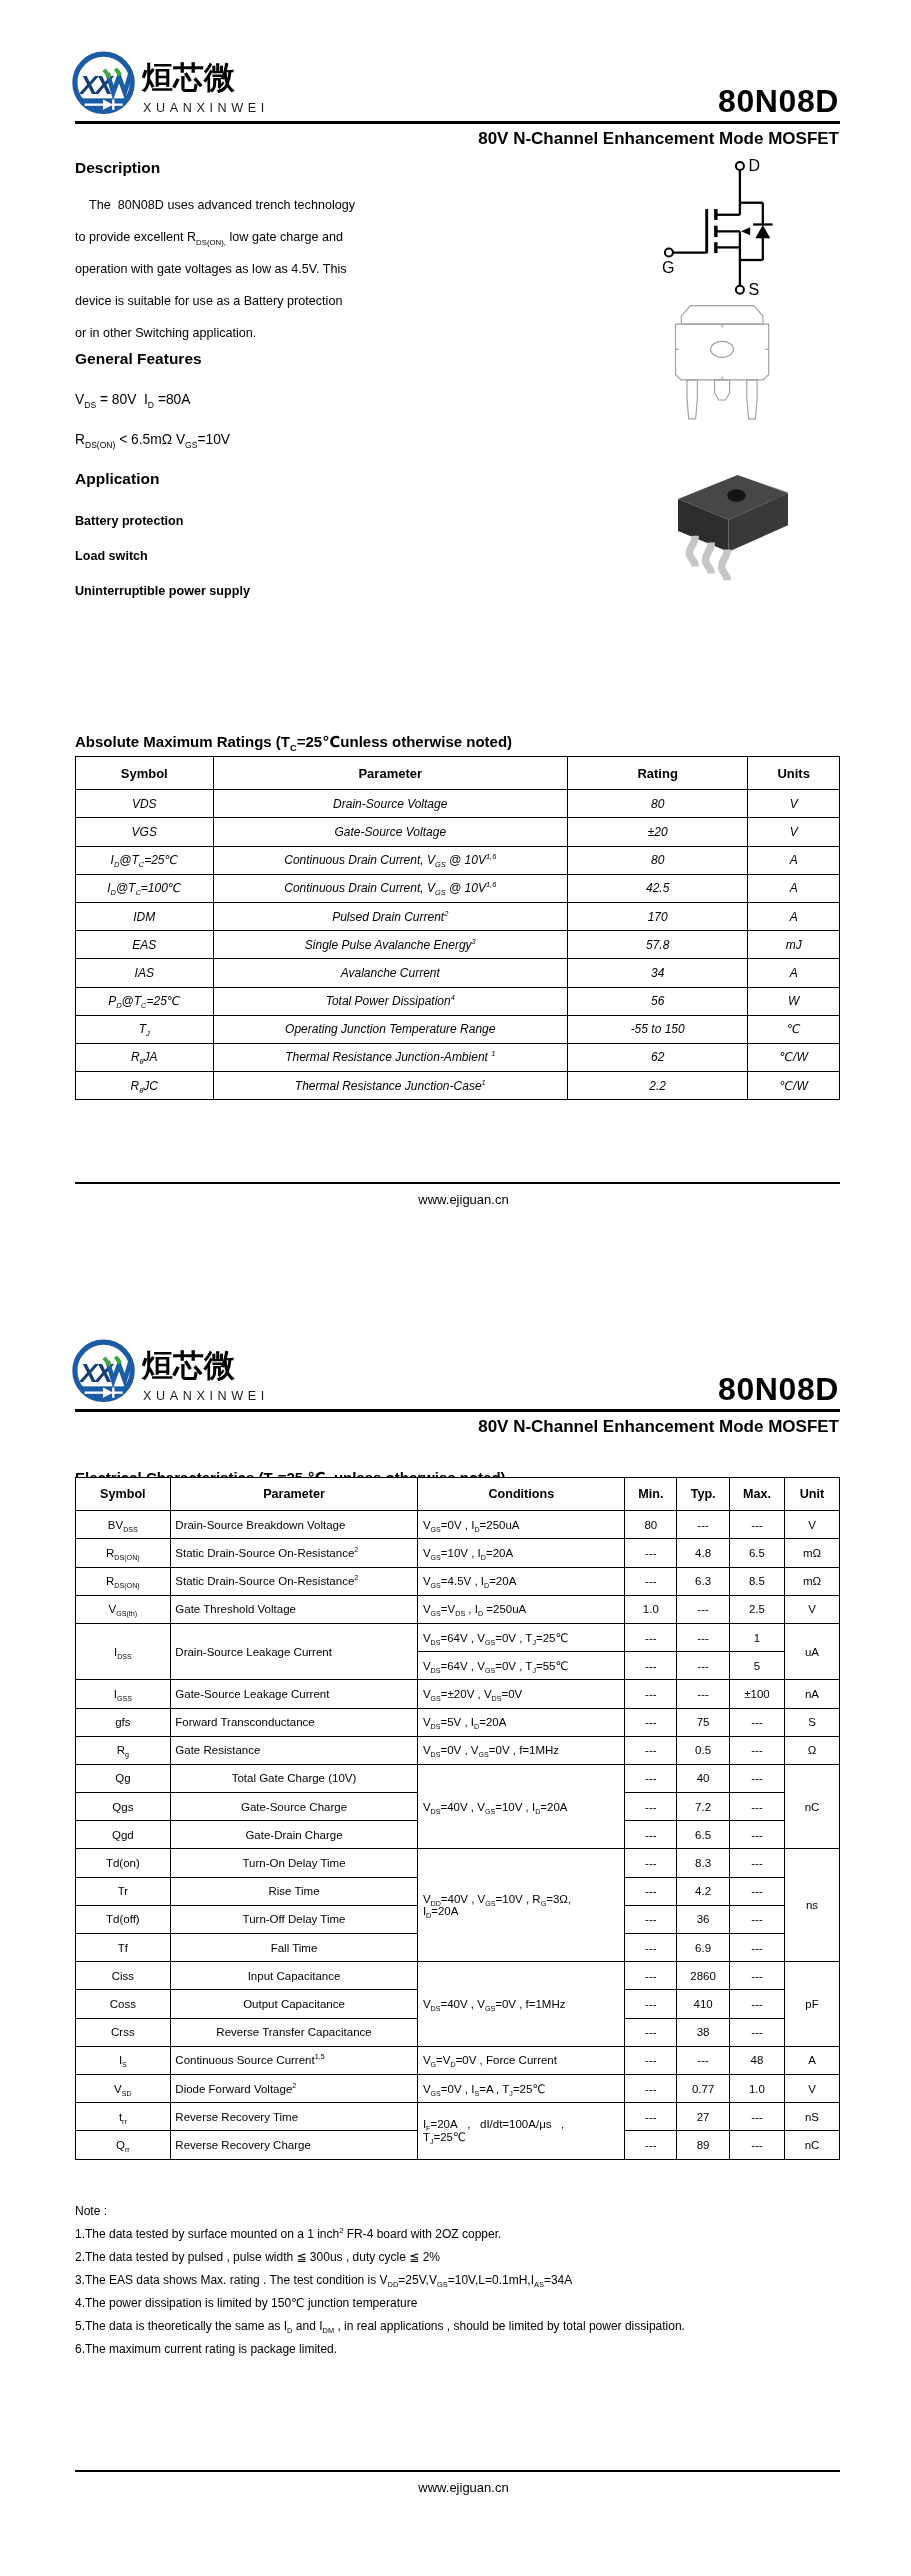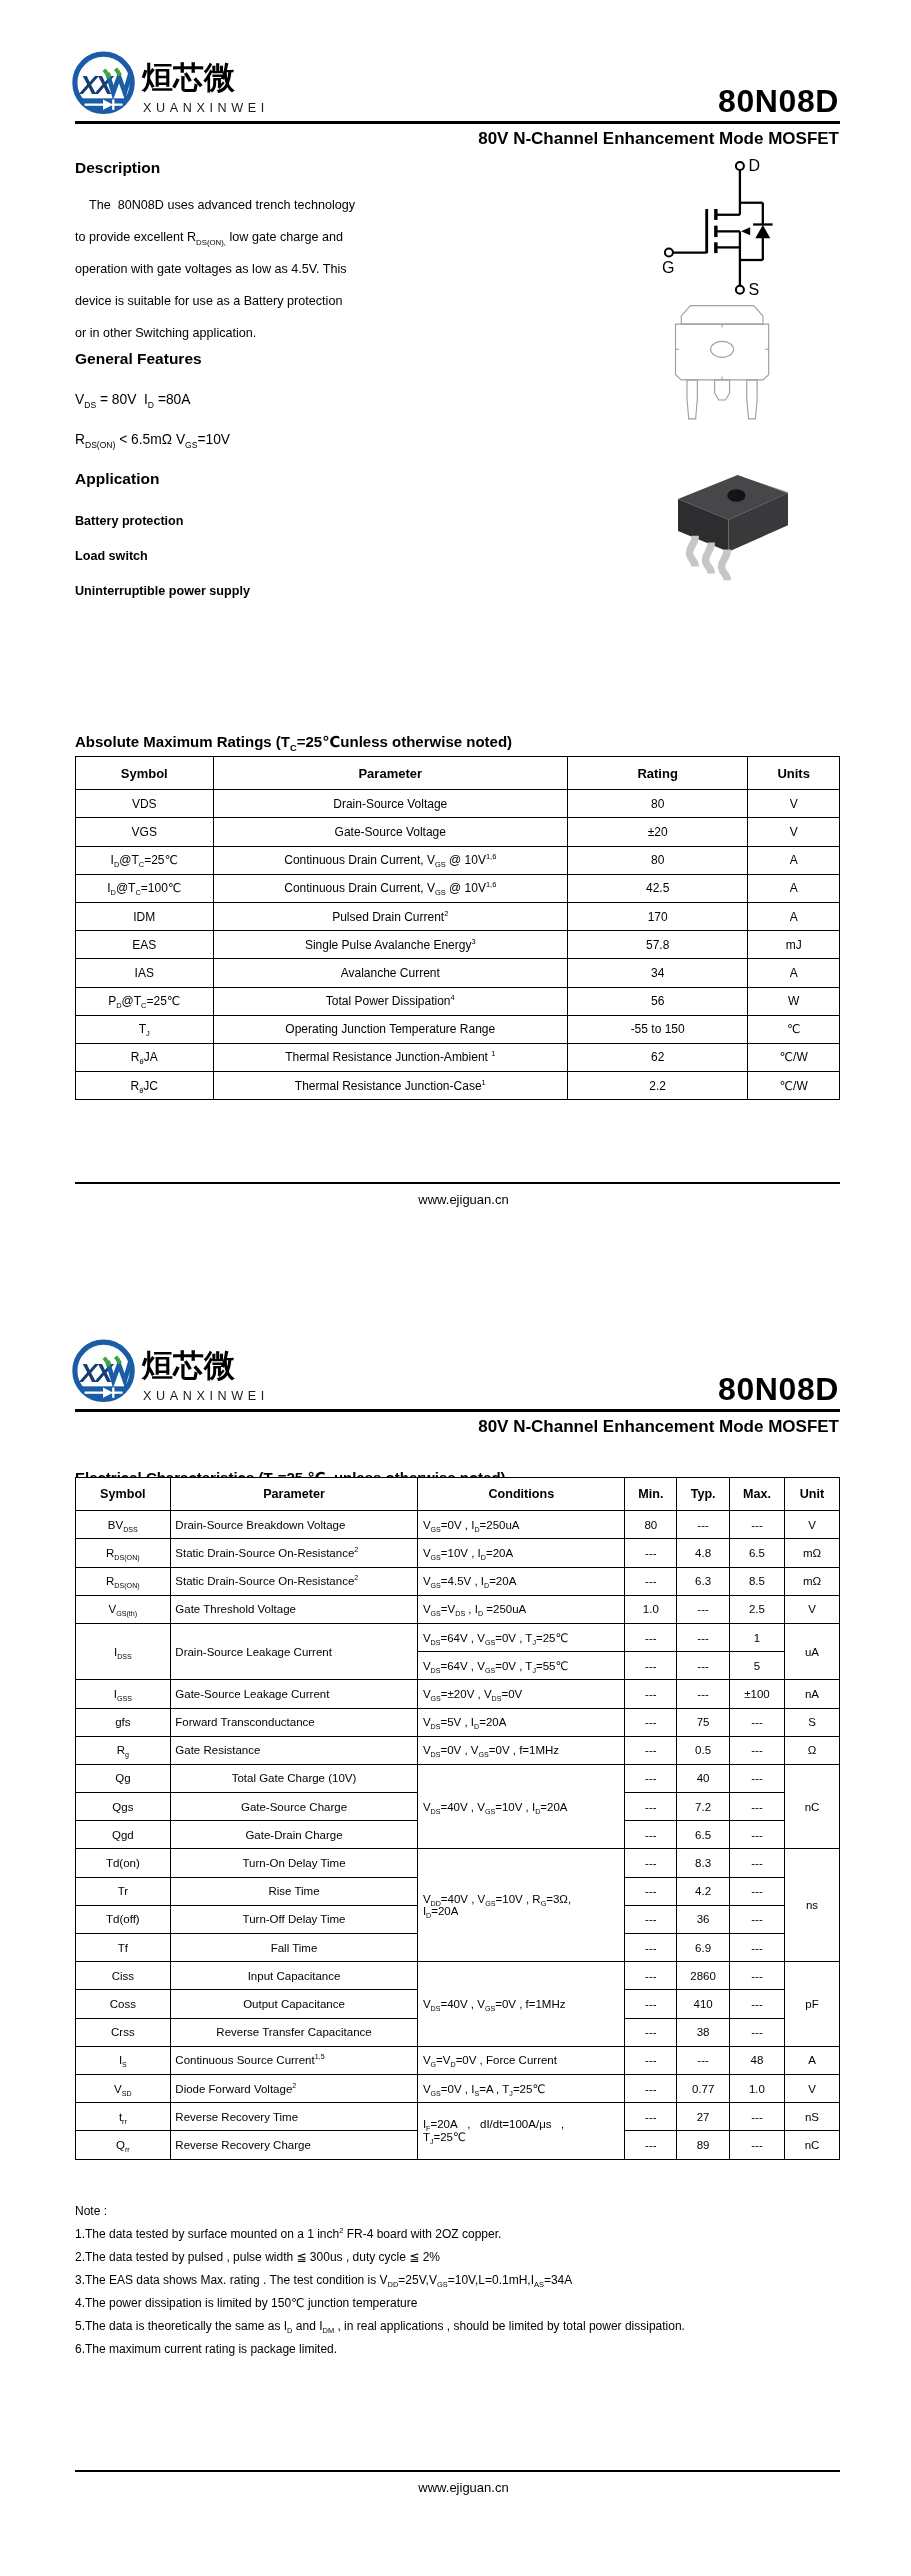--- a/index.html
+++ b/index.html
@@ -32,21 +32,21 @@
   
   .tbl-h{left:75px;font-size:15px;font-weight:700;}
   .amr-h{top:733px;}
   .ds-table{border-collapse:collapse;table-layout:fixed;border:1.7px solid #000;background:#fff;}
   .ds-table th,.ds-table td{border:1.1px solid #000;border-top-width:1.7px;border-bottom-width:1.7px;
       text-align:center;vertical-align:middle;padding:1.1px 4.6px;overflow:hidden;}
   .ds-table th{font-weight:700;}
   .tl{text-align:left !important;}
   .amr-table{left:75px;top:756px;width:765px;}
   .amr-table th{height:30px;font-size:13px;}
-  .amr-table td{height:25px;font-size:12px;}
+  .amr-table td{height:25px;font-size:12px;font-style:italic;}
   .ec-h{top:181px;}
   .ec-table{left:75px;top:189px;width:765px;}
   .ec-table th{height:30px;font-size:12.6px;}
   .ec-table td{height:26px;font-size:11.5px;padding:0.6px 4.6px;}
   
   .notes{left:75px;top:912px;font-size:12px;}
   .notes .nhead{line-height:23px;}
   .notes .tline{line-height:23px;white-space:nowrap;}
   
   .foot-rule{left:75px;width:765px;top:1182px;height:2.3px;background:#000;}

